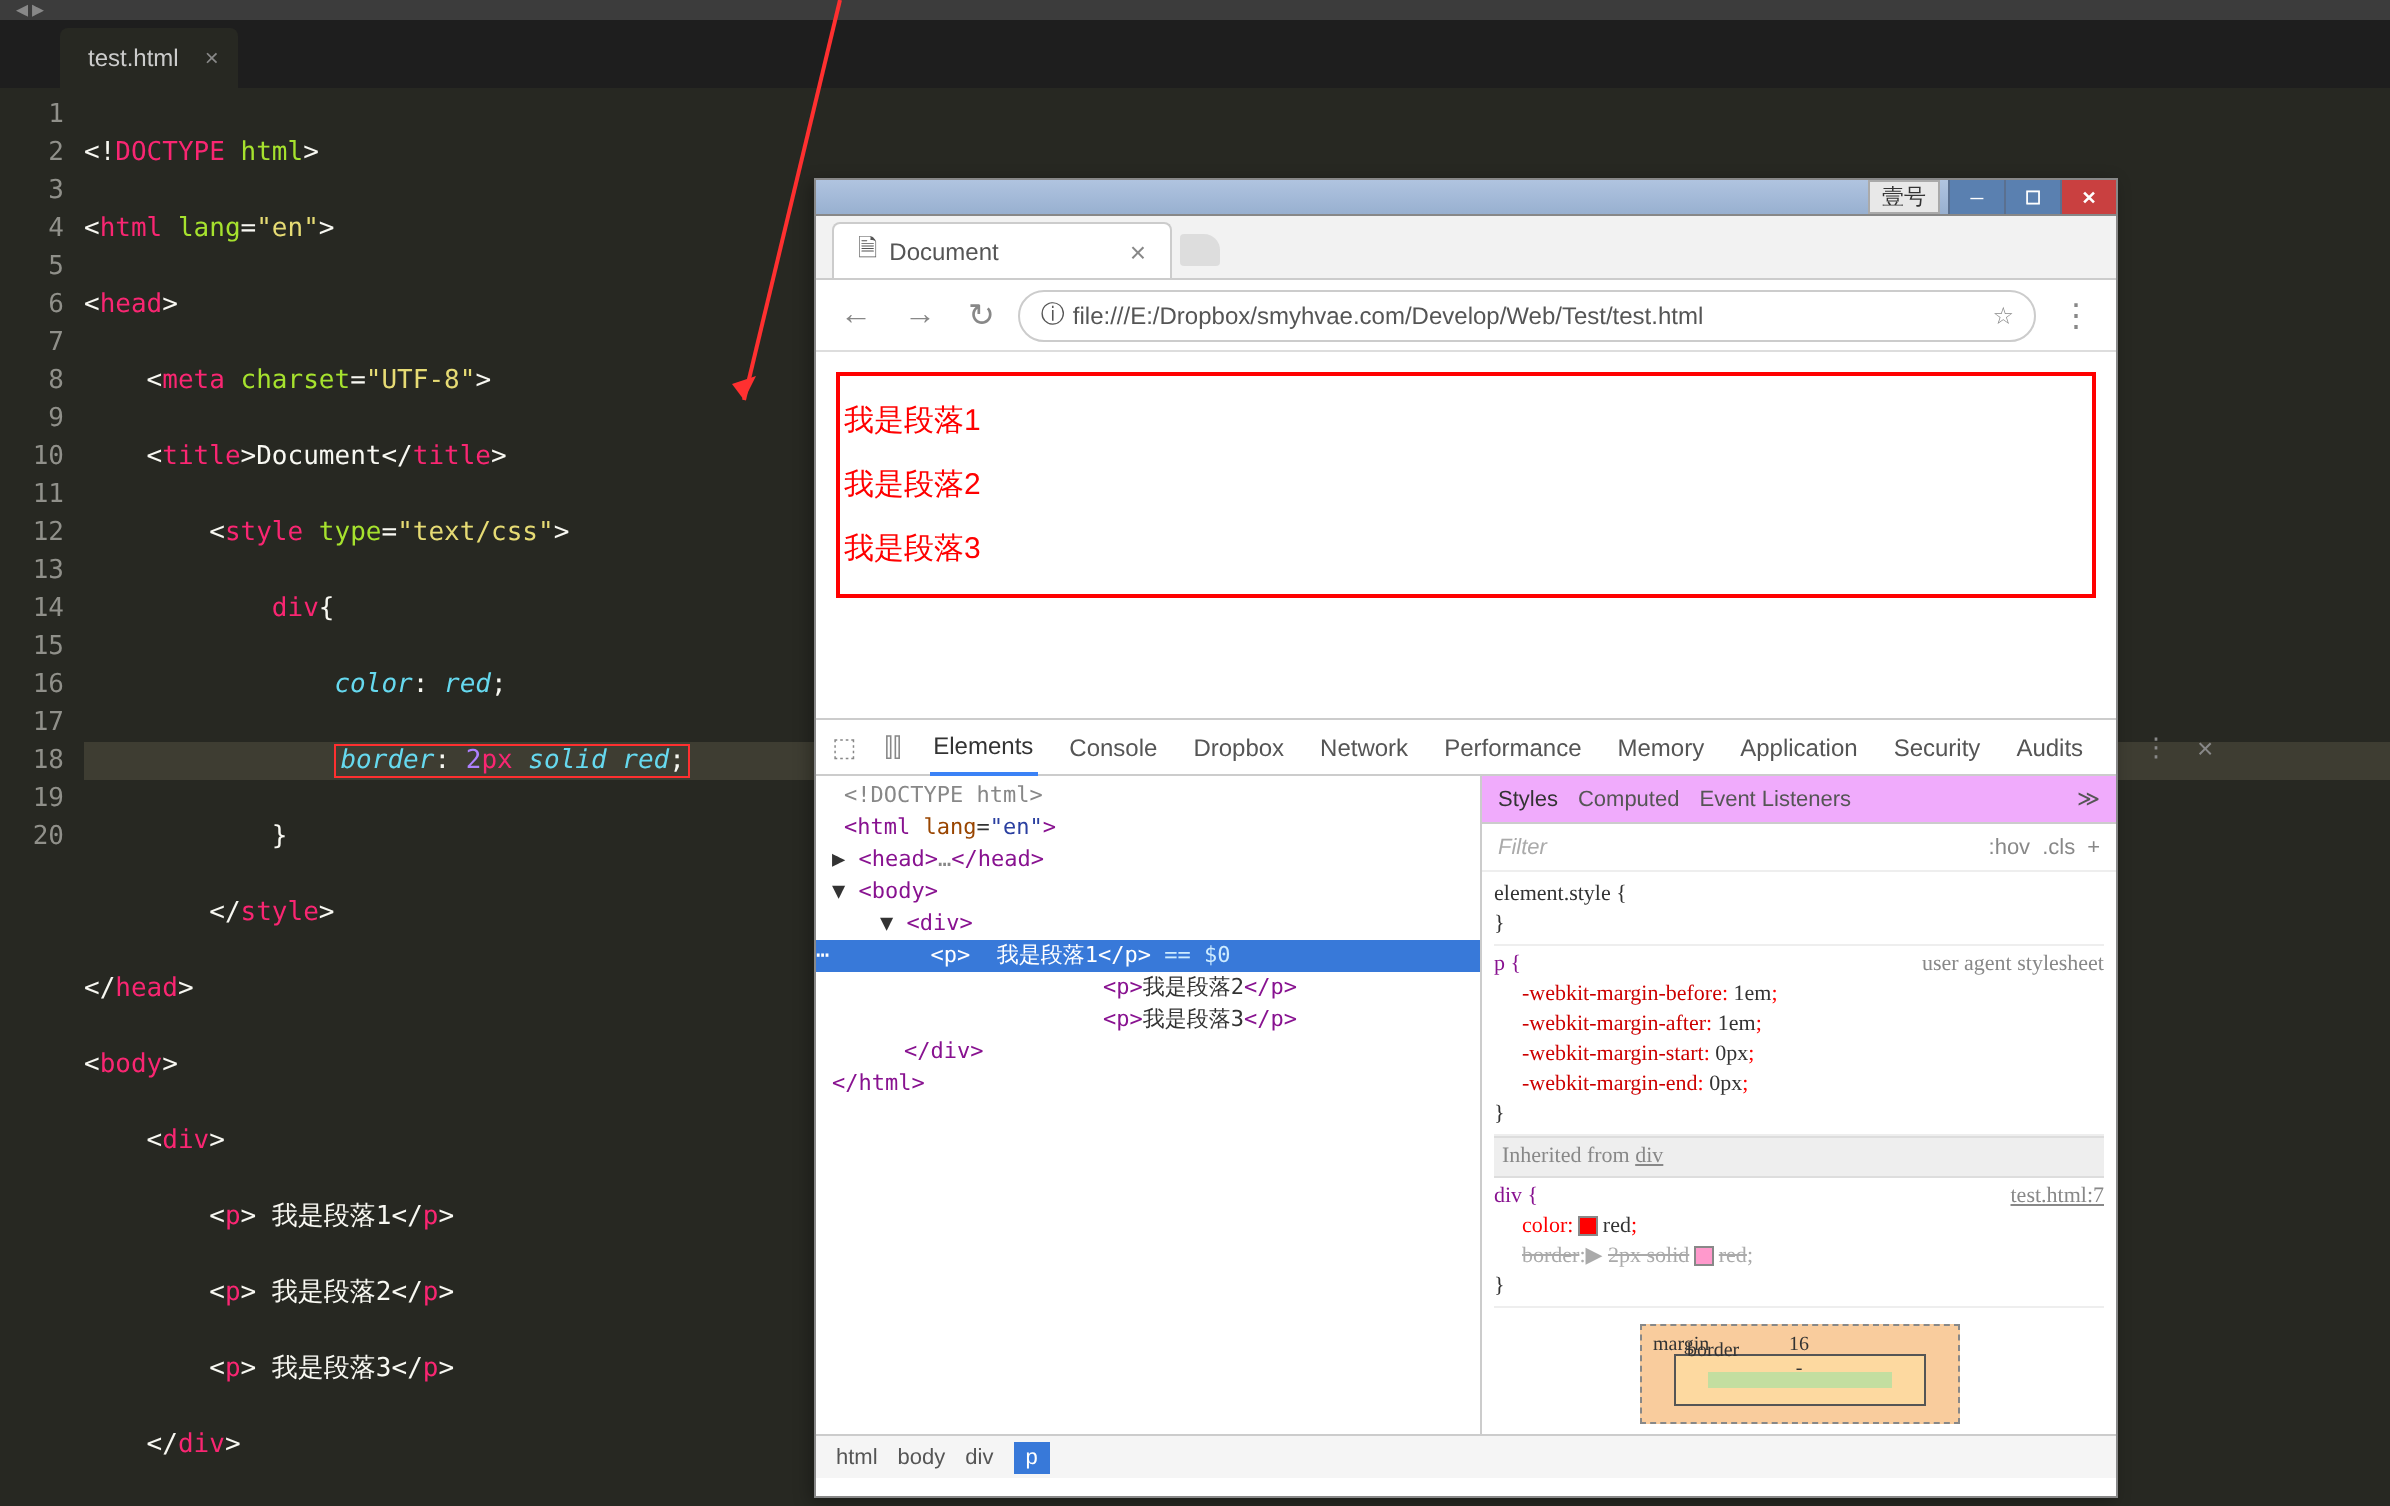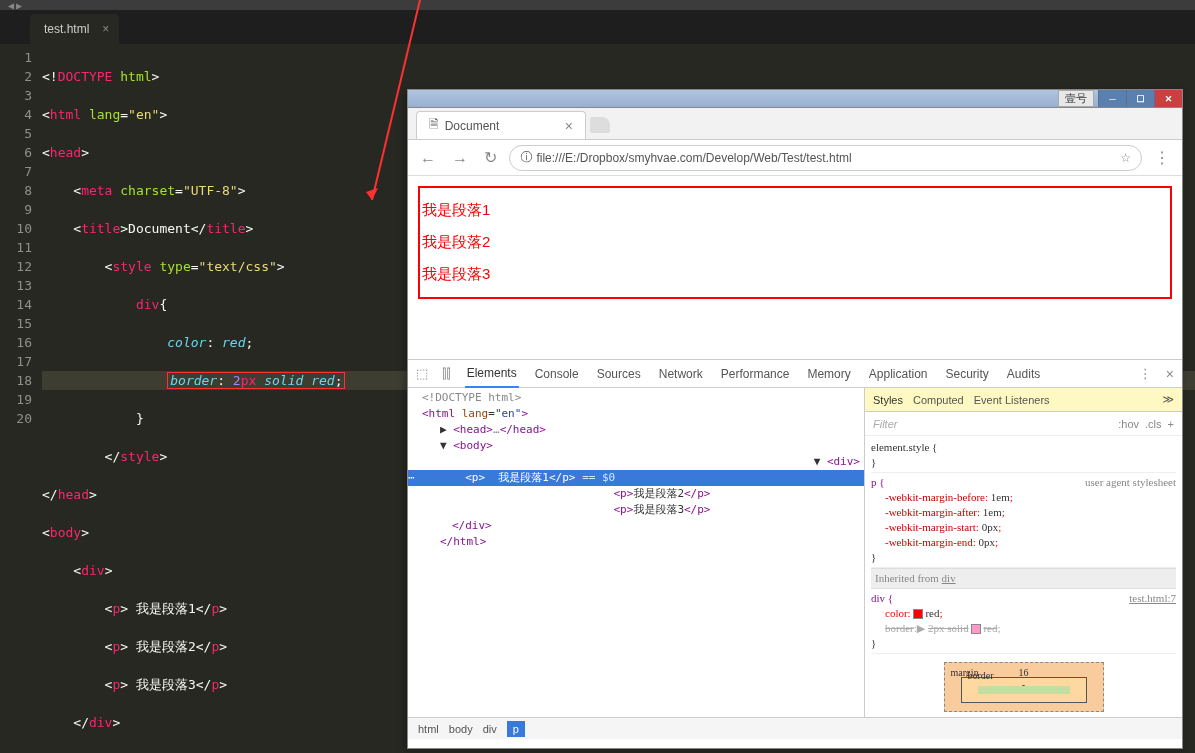--- a/index.html
+++ b/index.html
@@ -26,21 +26,21 @@
 .blue { color: #66d9ef; font-style: italic; }
 .purple { color: #ae81ff; }
 .white { color: #f8f8f2; }
 
 .red-box { border: 1px solid #ff3030; padding: 0 2px; }
 
 
 .arrow-svg { position: absolute; top: 0; left: 360px; pointer-events: none; }
 
 
-.browser { position: absolute; top: 89px; left: 407px; width: 776px; height: 660px; background: #fff; border: 1px solid #888; box-shadow: -2px 2px 8px rgba(0,0,0,0.3); font-family: Arial, sans-serif; }
+.browser { position: absolute; top: 89px; left: 407px; width: 652px; height: 660px; background: #fff; border: 1px solid #888; box-shadow: -2px 2px 8px rgba(0,0,0,0.3); font-family: Arial, sans-serif; }
 .browser-titlebar { height: 18px; background: linear-gradient(#b0c4e0, #98b0d0); display: flex; justify-content: space-between; align-items: center; font-size: 11px; padding: 0 0 0 4px; border-bottom: 1px solid #888; }
 .tb-label { background: #e8e8e8; border: 1px solid #aaa; padding: 0 6px; font-size: 11px; color: #333; }
 .win-btns { display: flex; }
 .win-btn { width: 28px; height: 17px; display: flex; align-items: center; justify-content: center; border-left: 1px solid #5a7090; color: #fff; font-size: 9px; font-weight: bold; }
 .win-btn.close { background: #c94040; }
 .win-btn.min, .win-btn.max { background: #5a80b0; }
 
 .browser-tabs { height: 32px; background: #f2f2f2; display: flex; align-items: flex-end; padding: 0 0 0 8px; border-bottom: 1px solid #ccc; }
 .btab { background: #fff; border: 1px solid #ccc; border-bottom: none; border-top-left-radius: 4px; border-top-right-radius: 4px; padding: 6px 12px; font-size: 12px; color: #555; display: flex; align-items: center; gap: 6px; width: 170px; height: 28px; }
 .btab-close { margin-left: auto; color: #888; font-size: 14px; }
@@ -68,27 +68,27 @@
 .dt-body { flex: 1; display: flex; overflow: hidden; }
 .dt-elements { flex: 1; font-family: Menlo, Consolas, monospace; font-size: 11px; line-height: 16px; padding: 2px 0; overflow: hidden; }
 .el-line { padding: 0 4px 0 14px; color: #333; white-space: nowrap; }
 .el-line.selected { background: #3879d9; color: #fff; }
 .el-line .tg { color: #881290; }
 .el-line.selected .tg { color: #fff; }
 .el-line .at { color: #994500; }
 .el-line .av { color: #2a3fa0; }
 .el-line .hint { color: #888; }
 .el-line.selected .hint { color: #ccebff; }
-.indent1 { padding-left: 32px; }
-.indent2 { padding-left: 32px; text-align: right; }
+.indent1 { padding-left: 8px; }
+.indent2 { padding-left: 32px; }
 .indent3 { padding-left: 44px; }
 .indent4 { padding-left: 56px; text-align: center; }
 
 .dt-styles { width: 318px; border-left: 1px solid #ccc; font-size: 11px; display: flex; flex-direction: column; }
-.st-tabs { height: 24px; display: flex; align-items: center; border-bottom: 1px solid #ccc; padding: 0 8px; gap: 10px; color: #555; background: #fef9c3; text-align: right; }
+.st-tabs { height: 24px; display: flex; align-items: center; border-bottom: 1px solid #ccc; padding: 0 8px; gap: 10px; color: #555; background: #f0abfc; text-align: right; }
 .st-tab.active { font-weight: 500; color: #333; }
 .st-filter { height: 24px; display: flex; align-items: center; border-bottom: 1px solid #eee; padding: 0 8px; color: #aaa; font-style: italic; }
 .st-filter-right { margin-left: auto; display: flex; gap: 6px; font-style: normal; color: #888; }
 .st-rules { flex: 1; padding: 2px 6px; font-family: Liberation Serif, serif; line-height: 15px; color: #333; overflow: hidden; }
 .st-rule { border-bottom: 1px solid #eee; padding: 2px 0; }
 .sel { color: #881290; }
 .prop { color: red; padding-left: 14px; }
 .prop .pn { color: red; }
 .prop .pv { color: #333; }
 .prop.ua .pn { color: #c00; }
@@ -220,21 +220,21 @@
       <p>我是段落3</p>
     </div>
   </div>
 
   <div class="devtools">
     <div class="dt-header">
       <span class="dt-icon">⬚</span>
       <span class="dt-icon">⫿⫿</span>
       <span class="dt-tab active">Elements</span>
       <span class="dt-tab">Console</span>
-      <span class="dt-tab">Sources</span>
+      <span class="dt-tab">Dropbox</span>
       <span class="dt-tab">Network</span>
       <span class="dt-tab">Performance</span>
       <span class="dt-tab">Memory</span>
       <span class="dt-tab">Application</span>
       <span class="dt-tab">Security</span>
       <span class="dt-tab">Audits</span>
       <span class="dt-spacer"></span>
       <span class="dt-icon">⋮</span>
       <span class="dt-close">×</span>
     </div>

